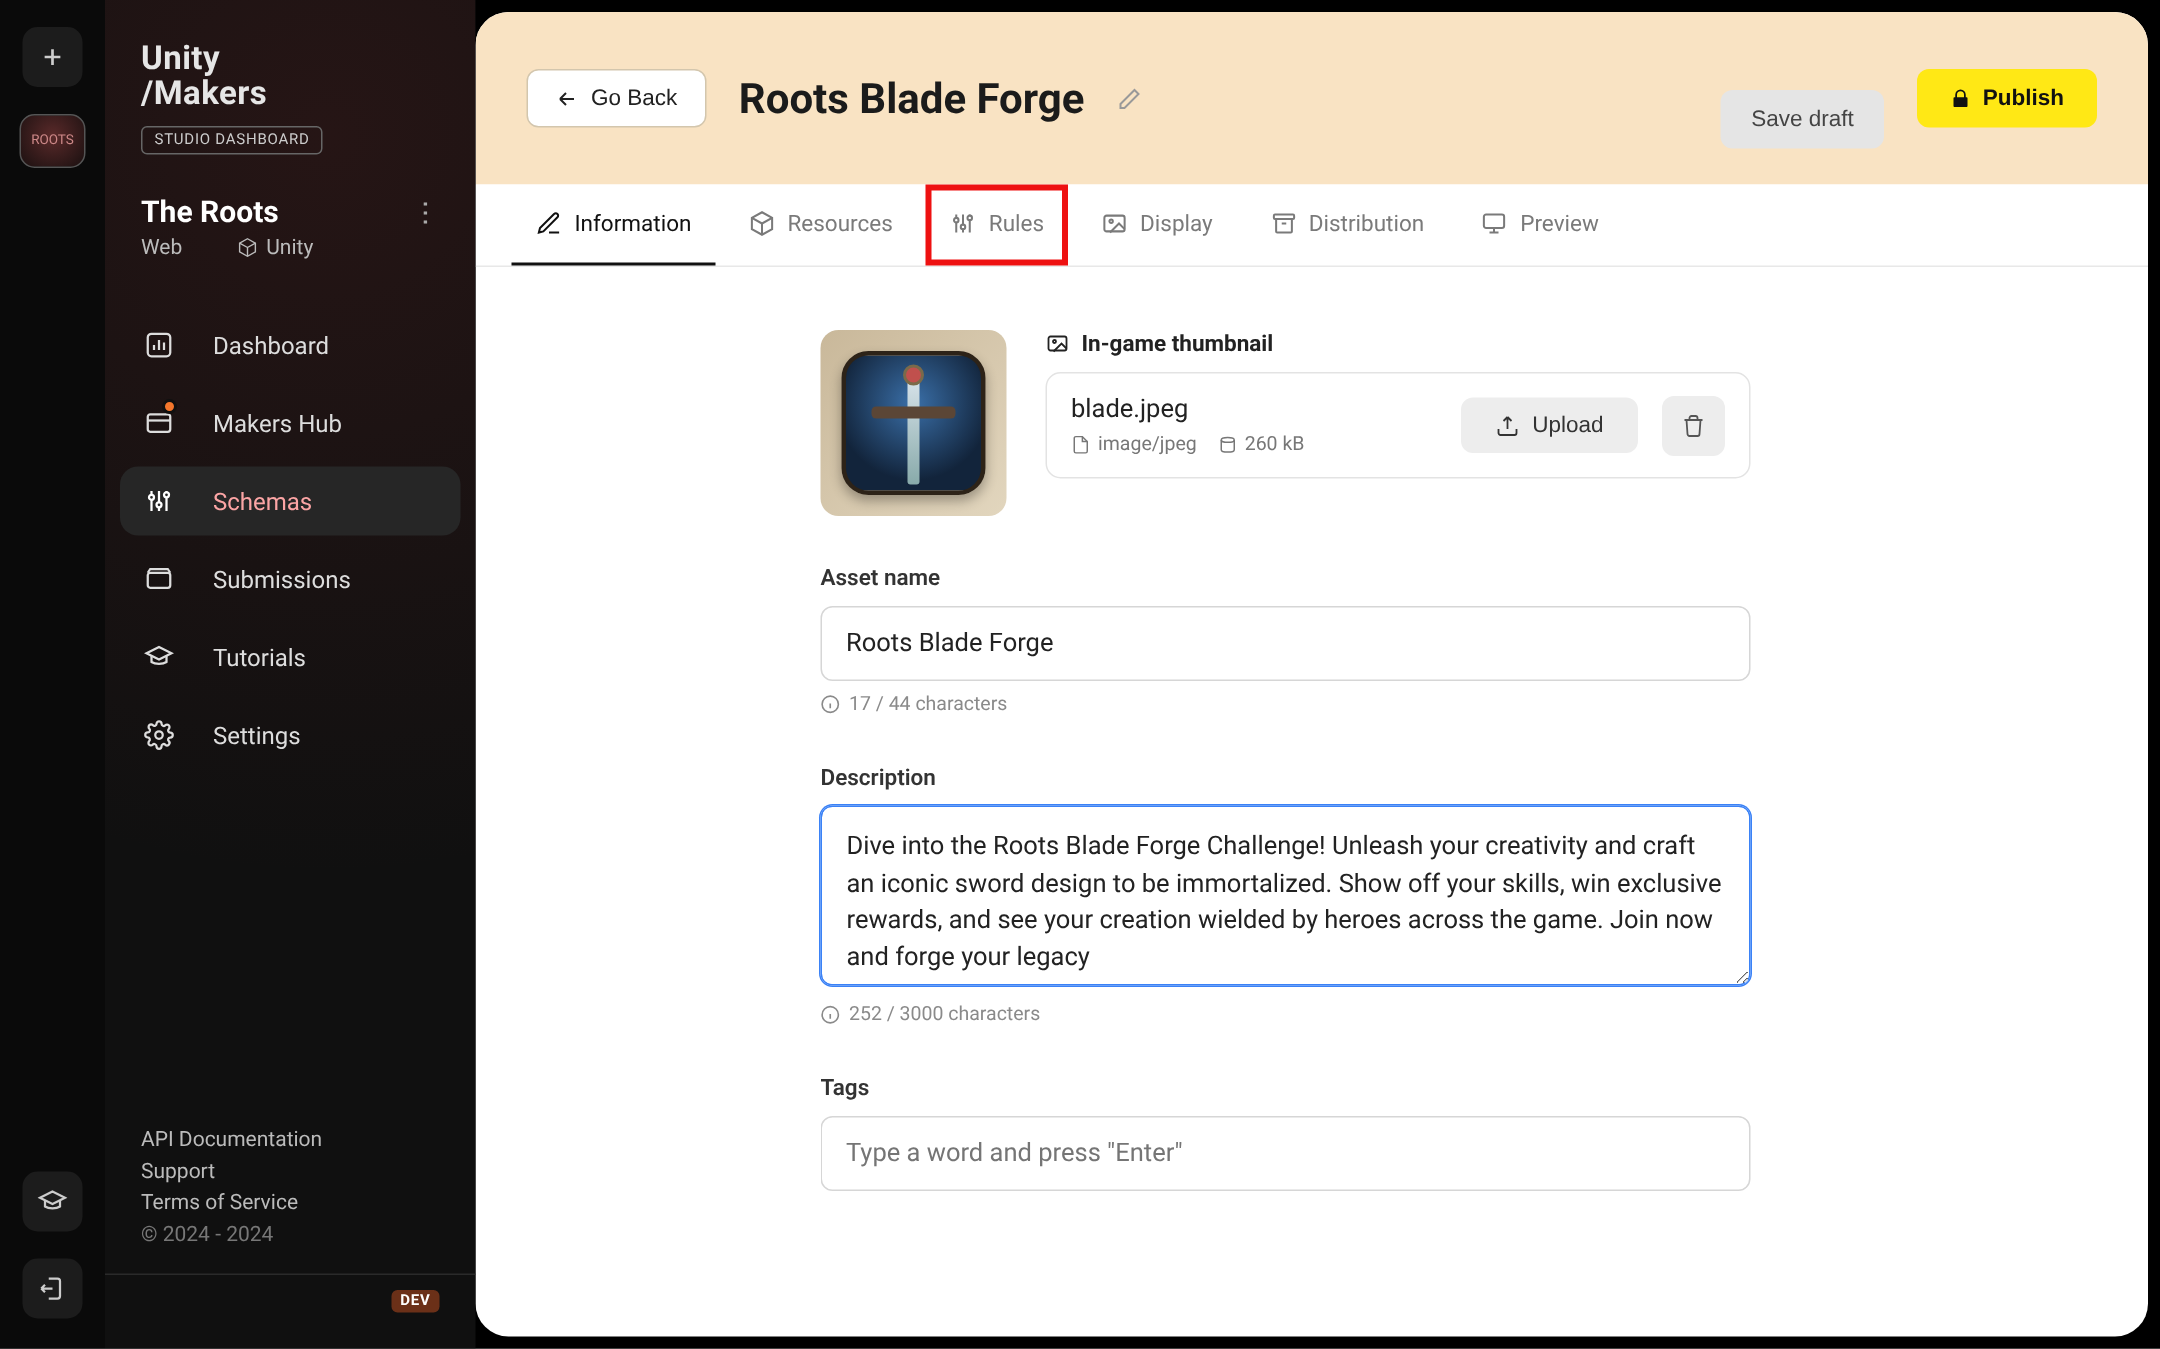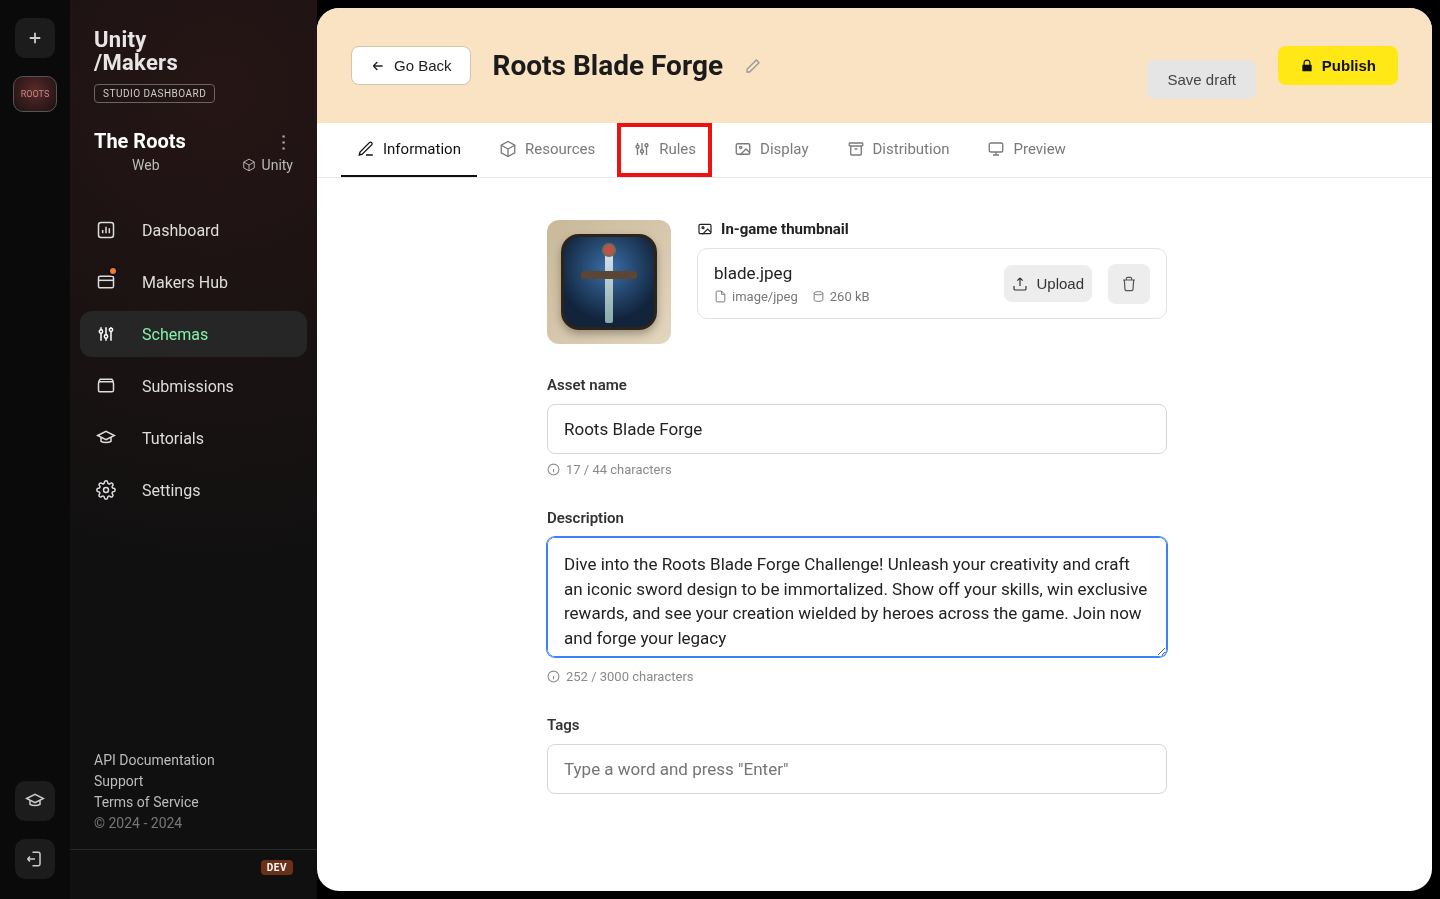--- a/index.html
+++ b/index.html
@@ -17,26 +17,26 @@
   .sidebar { width: 247px; height: 100%; background: #101010; color: #e6e6e6; position: relative; overflow:hidden; }
   .side-bg { position:absolute; inset:0; background: radial-gradient(circle at 60% 10%, rgba(120,40,40,.35), transparent 60%); opacity:.6; pointer-events:none; }
   .side-inner { position:relative; z-index:1; padding: 28px 0 0 0; height:100%; display:flex; flex-direction:column; }
   .brand { padding: 0 24px; }
   .brand-text { font-size: 22px; font-weight: 700; line-height: 1.05; letter-spacing: .3px; }
   .brand-text .slash { font-weight:700; }
   .brand-badge { margin-top:10px; display:inline-block; border:1px solid #666; color:#ccc; font-size:10px; letter-spacing:.5px; padding:3px 8px; border-radius:4px; }
   .proj { margin-top: 26px; padding: 0 24px; display:flex; align-items:flex-end; justify-content:space-between; }
   .proj-title { font-size: 20px; font-weight: 700; color:#fff; }
   .proj-dots { color:#aaa; font-size:18px; cursor:pointer; transform: rotate(90deg); }
-  .proj-meta { padding: 4px 24px 0; display:flex; gap:82px; align-items:center; color:#bbb; font-size:14px;justify-content:flex-end; }
+  .proj-meta { padding: 4px 24px 0; display:flex; gap:36px; align-items:center; color:#bbb; font-size:14px; }
   .unity-chip { display:inline-flex; align-items:center; gap:6px; color:#bbb; font-size:14px; }
 
   .nav { margin-top: 34px; display:flex; flex-direction:column; gap:6px; padding: 0 10px; }
   .nav-item { display:flex; align-items:center; gap:26px; padding: 13px 16px; border-radius:12px; color:#ddd; font-size:16px; cursor:pointer; position:relative; }
-  .nav-item.active { background: #262626; color:#86efac; }
+  .nav-item.active { background: #262626; color:#fca5a5; }
   .nav-item .ico { width:20px; height:20px; display:inline-flex; align-items:center; justify-content:center; }
   .nav-dot { position:absolute; left:28px; top:7px; width:10px; height:10px; background:#f2762c; border-radius:50%; border:2px solid #101010; }
 
   .side-footer { margin-top:auto; padding: 0 24px 24px; color:#bbb; font-size:14px; }
   .side-footer .dev { float:right; background:#6b3018; color:#fff; font-size:10px; font-weight:700; padding:2px 6px; border-radius:4px; letter-spacing:.5px; }
   .side-footer .link { display:block; margin:5px 0; cursor:pointer; }
   .side-footer .copy { color:#777; }
   .side-footer hr { border:none; border-top:1px solid #2a2a2a; margin:18px -24px 10px; }
 
   
@@ -73,21 +73,21 @@
   .sword-tile::after { content:""; position:absolute; left:50%; top:34px; transform:translateX(-50%); width:56px; height:8px; background:#5b4636; border-radius:3px; }
   .sword-pommel { position:absolute; left:50%; top:6px; transform:translateX(-50%); width:14px; height:14px; background:#c0504d; border:2px solid #7a6a4a; border-radius:50%; }
 
   .thumb-meta { flex:1; }
   .thumb-title { display:flex; align-items:center; gap:8px; font-size:15px; font-weight:700; color:#222; margin-bottom:10px; }
   .file-card { border:1px solid #e3e3e3; border-radius:10px; padding:14px 16px; display:flex; align-items:center; gap:16px; }
   .file-info { flex:1; }
   .file-name { font-size:17px; color:#222; margin-bottom:6px; }
   .file-sub { display:flex; gap:14px; color:#777; font-size:13px; align-items:center; }
   .file-sub .chip { display:inline-flex; align-items:center; gap:5px; }
-  .btn-upload { background:#ededed; color:#333; padding:10px 8px; font-size:15px; border-radius:8px; }
+  .btn-upload { background:#ededed; color:#333; padding:10px 23px; font-size:15px; border-radius:8px; }
   .btn-trash { background:#ededed; color:#555; width:42px; height:40px; border-radius:8px; display:flex; align-items:center; justify-content:center; cursor:pointer; }
 
   .field-block { margin-top:32px; }
   .input { width:100%; border:1px solid #d6d6d6; border-radius:8px; padding:14px 16px; font-size:17px; color:#222; font-family:inherit; }
   .helper { margin-top:8px; color:#8a8a8a; font-size:13px; display:flex; align-items:center; gap:6px; }
   textarea.input { resize:both; height:120px; line-height:1.45; border-color:#3b82f6; box-shadow: 0 0 0 1px #3b82f6; }
 
   svg { display:block; }
 </style>
 </head>

